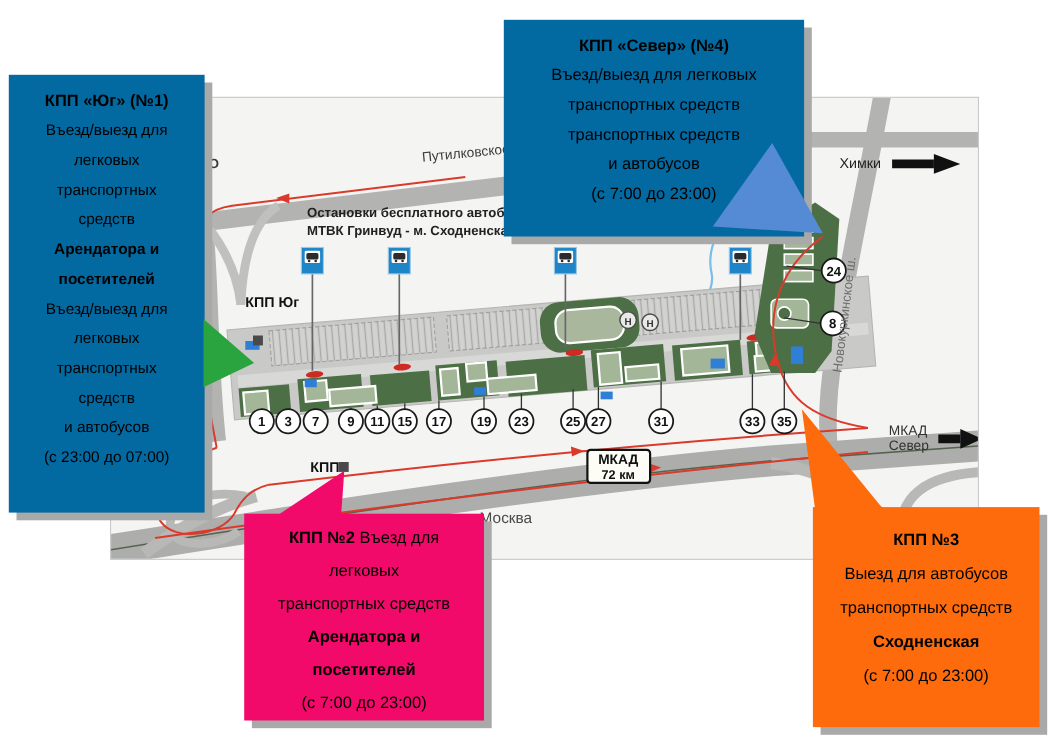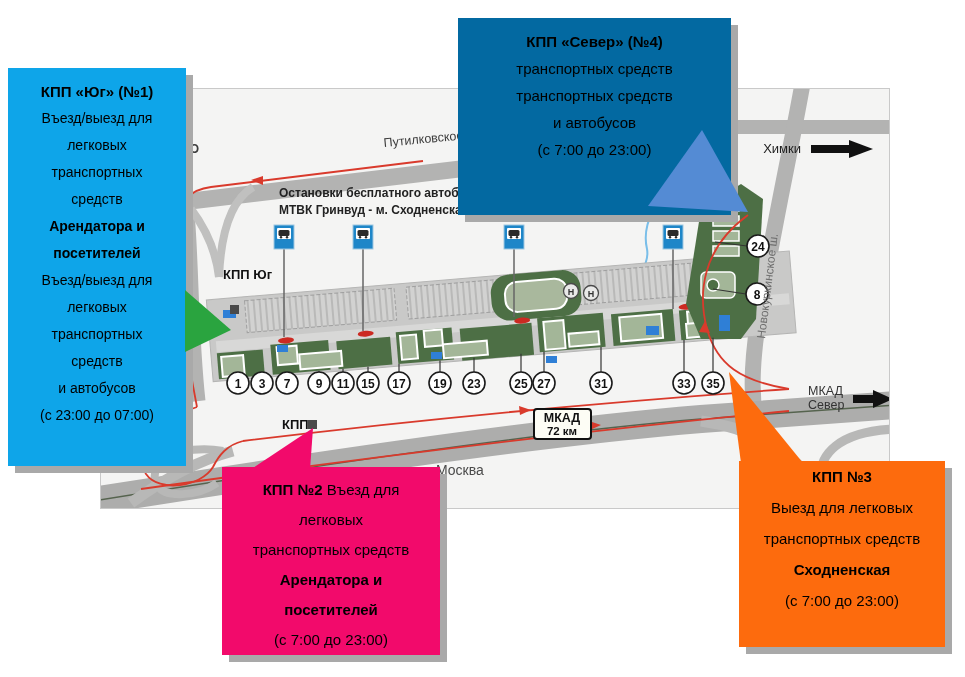--- a/index.html
+++ b/index.html
@@ -7,21 +7,21 @@
          font-family:"Liberation Sans",sans-serif;}
   #map-wrap{position:absolute;left:100px;top:88px;width:788px;height:419px;
             background:#f4f4f3;border:1px solid #c9c9c9;}
   .callout{position:absolute;color:#000;text-align:center;box-shadow:7px 7px 0 #a9a9a9;}
   .callout .line{white-space:nowrap;}
   .b{font-weight:bold;}
   #co-green{left:8px;top:68px;width:178px;height:388px;padding-top:10px;font-size:14px;line-height:27px;}
   #co-green .line:first-child{font-size:15px;}
   #co-blue{left:458px;top:18px;width:273px;height:187px;padding-top:10px;font-size:15px;line-height:27px;}
   #co-pink{left:222px;top:467px;width:218px;height:180px;padding-top:8px;font-size:15px;line-height:30px;}
-  #co-orange{left:739px;top:461px;width:206px;height:186px;font-size:15px;line-height:31px;}
+  #co-orange{left:739px;top:461px;width:206px;height:186px;padding-top:14px;font-size:15px;line-height:31px;}
   #pointer-layer{position:absolute;left:0;top:0;width:965px;height:677px;pointer-events:none;}
 </style>
 </head>
 <body>
 
 <div id="stage">
 
   <div id="map-wrap">
     <svg id="map-svg" width="788" height="419" viewBox="0 0 788 419">
       <defs>
@@ -288,53 +288,54 @@
       <text x="664" y="250" transform="rotate(-83 664 250)" font-size="12" fill="#6e6e6e">Новокуркинское ш.</text>
       <text x="80" y="64" font-size="12" font-weight="bold" fill="#3c3c3c">НО</text>
       <text x="122" y="190" font-size="13" font-weight="bold" fill="#111">КПП Юг</text>
       <text x="178" y="108" font-size="12" font-weight="bold" fill="#222">Остановки бесплатного автобуса</text>
       <text x="178" y="125" font-size="12" font-weight="bold" fill="#222">МТВК Гринвуд - м. Сходненская</text>
       <text x="181" y="340" font-size="13" font-weight="bold" fill="#111">КПП</text>
       <text x="335" y="386" font-size="14" fill="#4a4a4a">Москва</text>
     </svg>
   </div>
 
-  <div id="co-green" class="callout" style="background-color: #0ea5e9;">
+  <div id="co-green" class="callout" style="background-color: #0369a1;">
       <div class="line"><span class="b">КПП «Юг» (№1)</span></div>
       <div class="line"><span>Въезд/выезд для</span></div>
       <div class="line"><span>легковых</span></div>
       <div class="line"><span>транспортных</span></div>
       <div class="line"><span>средств</span></div>
       <div class="line"><span class="b">Арендатора и</span></div>
       <div class="line"><span class="b">посетителей</span></div>
       <div class="line"><span>Въезд/выезд  для</span></div>
       <div class="line"><span>легковых</span></div>
       <div class="line"><span>транспортных</span></div>
       <div class="line"><span>средств</span></div>
       <div class="line"><span>и автобусов</span></div>
       <div class="line"><span>(с 23:00 до 07:00)</span></div>
     </div>
   <div id="co-blue" class="callout" style="background-color: #0369a1;">
       <div class="line"><span class="b">КПП «Север» (№4)</span></div>
+      <div class="line"><span>Въезд/выезд  для легковых</span></div>
       <div class="line"><span>транспортных средств</span></div>
       <div class="line"><span>транспортных средств</span></div>
       <div class="line"><span>и автобусов</span></div>
       <div class="line"><span>(с 7:00 до 23:00)</span></div>
     </div>
   <div id="co-pink" class="callout" style="background-color: rgb(242, 10, 107);">
       <div class="line"><span class="b">КПП №2 </span><span>Въезд для</span></div>
       <div class="line"><span>легковых</span></div>
       <div class="line"><span>транспортных средств</span></div>
       <div class="line"><span class="b">Арендатора и</span></div>
       <div class="line"><span class="b">посетителей</span></div>
       <div class="line"><span>(с 7:00 до 23:00)</span></div>
     </div>
   <div id="co-orange" class="callout" style="background-color: rgb(253, 107, 13);">
       <div class="line"><span class="b">КПП №3</span></div>
-      <div class="line"><span>Выезд для легковых</span></div>
+      <div class="line"><span>Выезд для автобусов</span></div>
       <div class="line"><span>транспортных средств</span></div>
       <div class="line"><span class="b">Сходненская</span></div>
       <div class="line"><span>(с 7:00 до 23:00)</span></div>
     </div>
 
   <svg id="pointer-layer">
     <polygon points="185,290 231,330 185,352" fill="#2aa43f"></polygon>
     <polygon points="702,130 748,212 648,206" fill="#548bd4"></polygon>
     <polygon points="250,470 313,428 310,470" fill="#f20a6b"></polygon>
     <polygon points="741,463 729,372 803,463" fill="#fd6b0d"></polygon>

